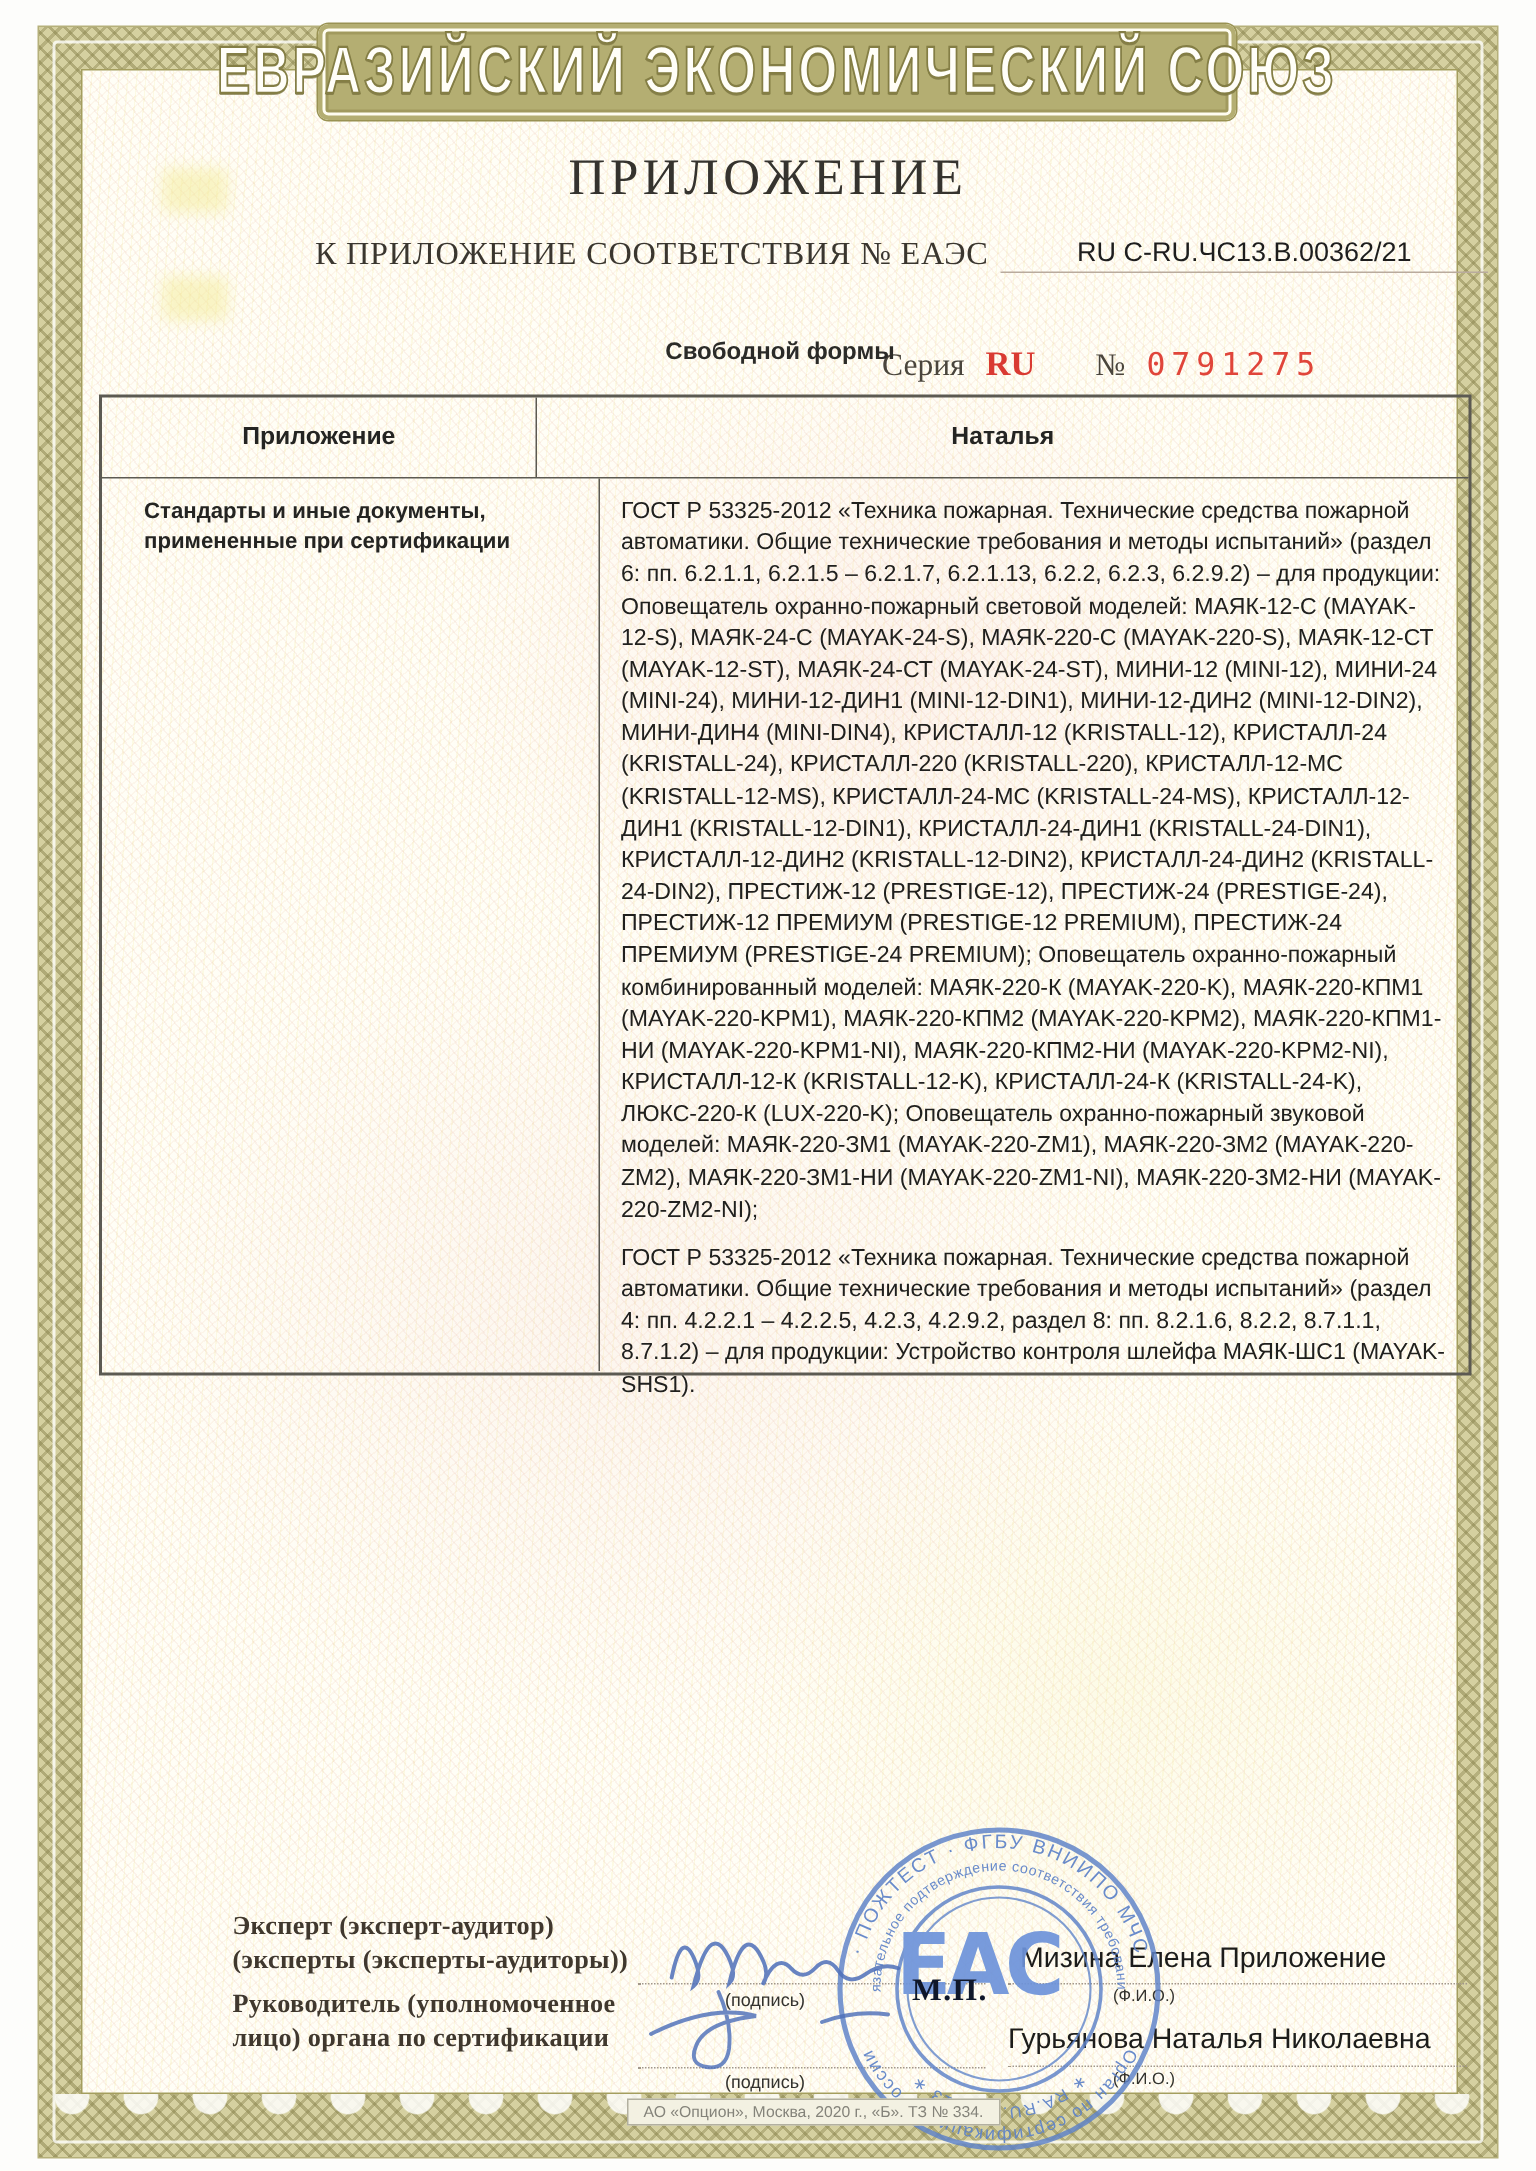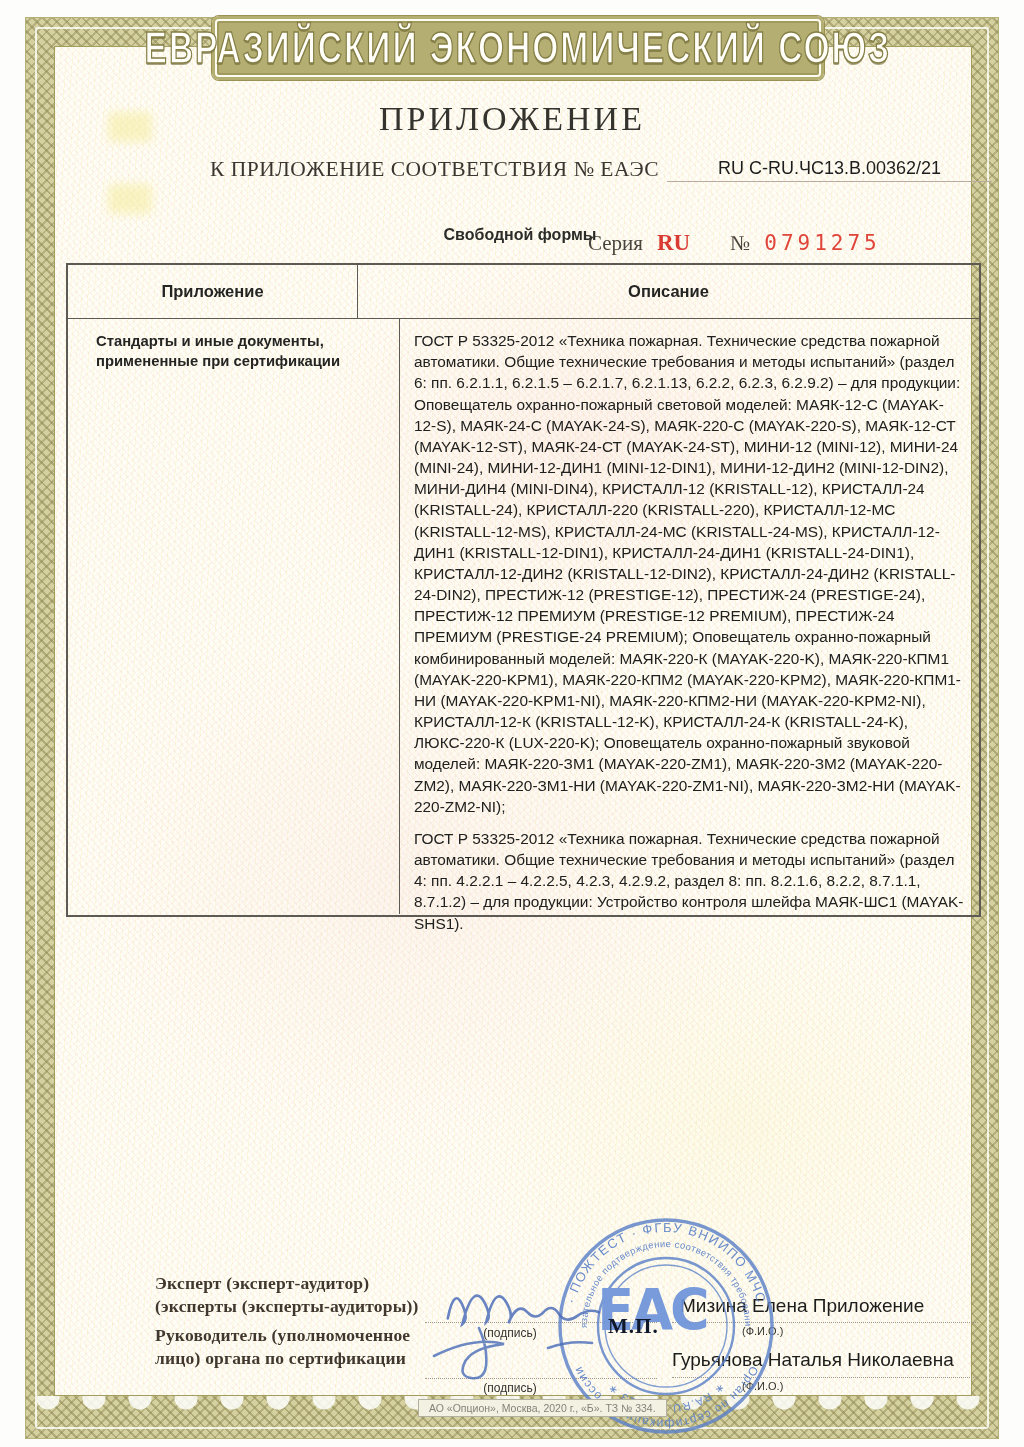--- a/index.html
+++ b/index.html
@@ -154,21 +154,21 @@
   <span class="ru">RU</span>
   <span class="w" style="margin-left:26px;">№</span>
   <span class="num">0791275</span>
 </div>
 
 <div class="form-note">Свободной формы</div>
 
 <div class="cert-table">
   <div class="thead">
     <div class="th c1">Приложение</div>
-    <div class="th c2">Описание</div>
+    <div class="th c2">Наталья</div>
   </div>
   <div class="tbody">
     <div class="td1">Стандарты и иные документы, примененные при сертификации</div>
     <div class="td2">
       <p>ГОСТ Р 53325-2012 «Техника пожарная. Технические средства пожарной автоматики. Общие технические требования и методы испытаний» (раздел 6: пп. 6.2.1.1, 6.2.1.5 – 6.2.1.7, 6.2.1.13, 6.2.2, 6.2.3, 6.2.9.2) – для продукции: Оповещатель охранно-пожарный световой моделей: МАЯК-12-С (MAYAK-12-S), МАЯК-24-С (MAYAK-24-S), МАЯК-220-С (MAYAK-220-S), МАЯК-12-СТ (MAYAK-12-ST), МАЯК-24-СТ (MAYAK-24-ST), МИНИ-12 (MINI-12), МИНИ-24 (MINI-24), МИНИ-12-ДИН1 (MINI-12-DIN1), МИНИ-12-ДИН2 (MINI-12-DIN2), МИНИ-ДИН4 (MINI-DIN4), КРИСТАЛЛ-12 (KRISTALL-12), КРИСТАЛЛ-24 (KRISTALL-24), КРИСТАЛЛ-220 (KRISTALL-220), КРИСТАЛЛ-12-МС (KRISTALL-12-MS), КРИСТАЛЛ-24-МС (KRISTALL-24-MS), КРИСТАЛЛ-12-ДИН1 (KRISTALL-12-DIN1), КРИСТАЛЛ-24-ДИН1 (KRISTALL-24-DIN1), КРИСТАЛЛ-12-ДИН2 (KRISTALL-12-DIN2), КРИСТАЛЛ-24-ДИН2 (KRISTALL-24-DIN2), ПРЕСТИЖ-12 (PRESTIGE-12), ПРЕСТИЖ-24 (PRESTIGE-24), ПРЕСТИЖ-12 ПРЕМИУМ (PRESTIGE-12 PREMIUM), ПРЕСТИЖ-24 ПРЕМИУМ (PRESTIGE-24 PREMIUM); Оповещатель охранно-пожарный комбинированный моделей: МАЯК-220-К (MAYAK-220-K), МАЯК-220-КПМ1 (MAYAK-220-KPM1), МАЯК-220-КПМ2 (MAYAK-220-KPM2), МАЯК-220-КПМ1-НИ (MAYAK-220-KPM1-NI), МАЯК-220-КПМ2-НИ (MAYAK-220-KPM2-NI), КРИСТАЛЛ-12-К (KRISTALL-12-K), КРИСТАЛЛ-24-К (KRISTALL-24-K), ЛЮКС-220-К (LUX-220-K); Оповещатель охранно-пожарный звуковой моделей: МАЯК-220-ЗМ1 (MAYAK-220-ZM1), МАЯК-220-ЗМ2 (MAYAK-220-ZM2), МАЯК-220-ЗМ1-НИ (MAYAK-220-ZM1-NI), МАЯК-220-ЗМ2-НИ (MAYAK-220-ZM2-NI);</p>
       <p>ГОСТ Р 53325-2012 «Техника пожарная. Технические средства пожарной автоматики. Общие технические требования и методы испытаний» (раздел 4: пп. 4.2.2.1 – 4.2.2.5, 4.2.3, 4.2.9.2, раздел 8: пп. 8.2.1.6, 8.2.2, 8.7.1.1, 8.7.1.2) – для продукции: Устройство контроля шлейфа МАЯК-ШС1 (MAYAK-SHS1).</p>
     </div>
   </div>
 </div>
 

